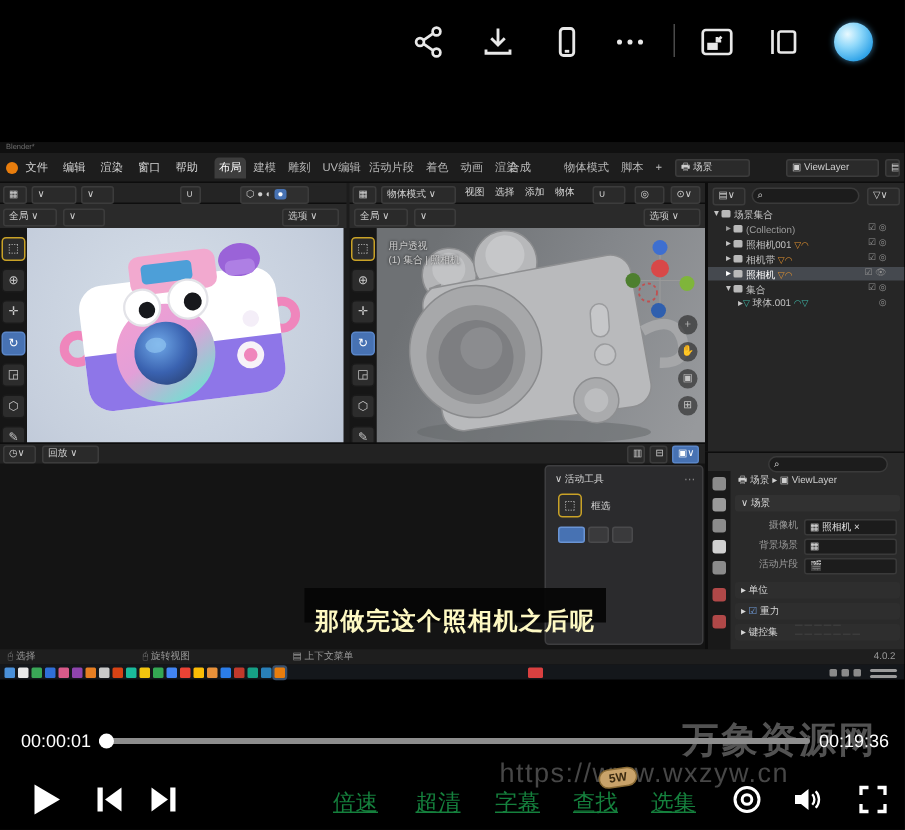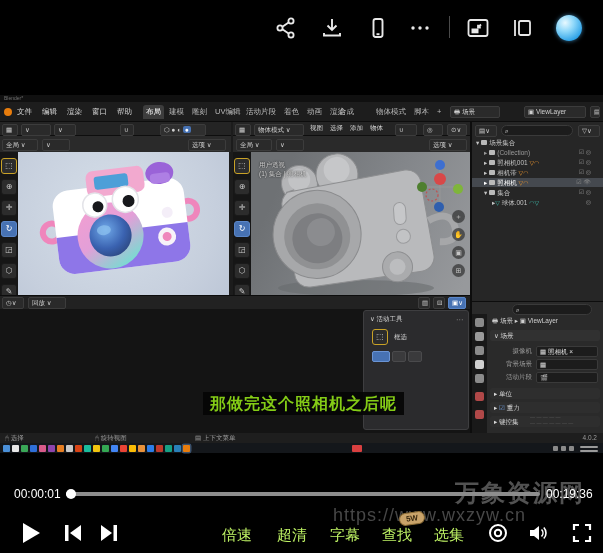--- a/index.html
+++ b/index.html
@@ -53,30 +53,30 @@
   .psec{position:absolute;background:#313131;border-radius:2px;color:#d8d8d8;font-size:6.5px;line-height:11px;padding:0 4px;white-space:nowrap;}
   .faint{position:absolute;color:#5a5a5a;font-size:5px;line-height:6px;white-space:nowrap;}
   
   #timeline{position:absolute;left:0;top:200px;width:470px;height:138px;background:#141414;border-top:1px solid #0d0d0d;}
   .tl-hdr{position:absolute;left:0;top:0;width:470px;height:13px;background:#222;}
   #toolpanel{position:absolute;left:363px;top:14px;width:106px;height:120px;background:#2b2b2d;border:1px solid #3e3e40;border-radius:3px;}
   
   #statusbar{position:absolute;left:0;top:338px;width:603px;height:10px;background:#1e1e1e;color:#9a9a9a;font-size:6.5px;line-height:10px;}
   #taskbar{position:absolute;left:0;top:348px;width:603px;height:10px;background:#14171b;}
   .tkico{position:absolute;top:1.5px;width:7px;height:7px;border-radius:1px;}
-  .subbox{position:absolute;left:203px;top:392px;height:23px;background:rgba(5,5,5,.93);color:#84cc16;
-    font-size:16px;font-weight:bold;line-height:23px;padding:0 7px;letter-spacing:1px;white-space:nowrap;z-index:5;}
+  .subbox{position:absolute;left:203px;top:392px;height:23px;background:rgba(5,5,5,.93);color:#fef9c3;
+    font-size:16px;font-weight:bold;line-height:23px;padding:11px 7px;letter-spacing:1px;white-space:nowrap;z-index:5;}
   
   .ptime{position:absolute;color:#fff;font-size:12px;z-index:4;white-space:nowrap;}
   #track{position:absolute;left:66px;top:492px;width:474px;height:4px;background:#8d8d8d;border-radius:2px;z-index:3;}
   #played{position:absolute;left:0;top:0;height:4px;background:#fff;border-radius:2px;}
   #knob{position:absolute;top:-3px;width:10px;height:10px;border-radius:50%;background:#fff;z-index:4;}
   .ctl{position:absolute;z-index:4;color:#fff;}
   .ctl svg{display:block;}
-  .ctl-label{position:absolute;z-index:4;color:#bef264;font-size:15px;white-space:nowrap;cursor:pointer;}
+  .ctl-label{position:absolute;z-index:4;color:#15803d;font-size:15px;white-space:nowrap;cursor:pointer;text-decoration:underline;}
   .wm1{position:absolute;left:455px;top:477px;color:#525252;font-size:24px;font-weight:bold;letter-spacing:2px;z-index:1;white-space:nowrap;}
   .wm2{position:absolute;left:333px;top:505px;color:#474747;font-size:18px;letter-spacing:1px;z-index:1;white-space:nowrap;}
   .wmbadge{position:absolute;left:399px;top:512px;width:26px;height:13px;background:#c9a36a;border:1px solid #8a6b35;border-radius:7px;color:#3a2a10;font-size:8px;font-weight:bold;text-align:center;line-height:12px;transform:rotate(-8deg);z-index:2;}
   .ring{border-radius:50%;position:absolute;}
 </style>
 </head>
 <body>
 
 <div id="stage">
 

